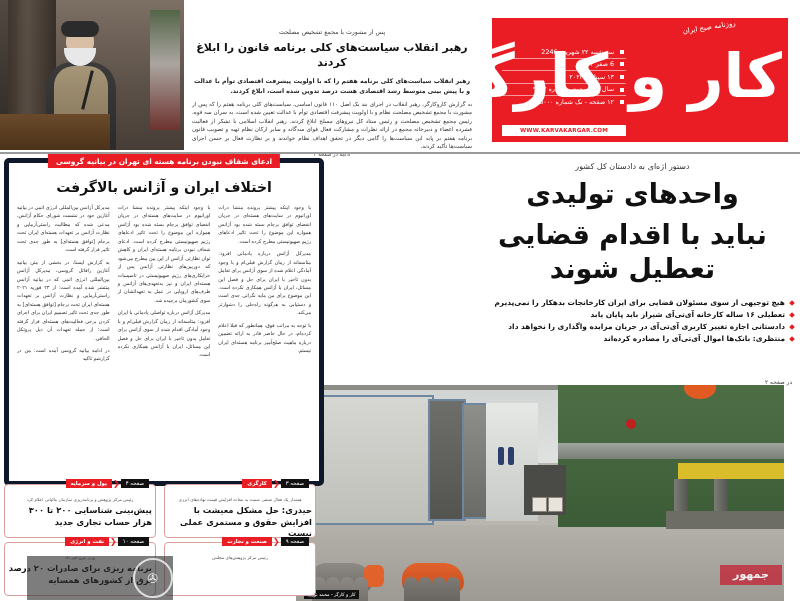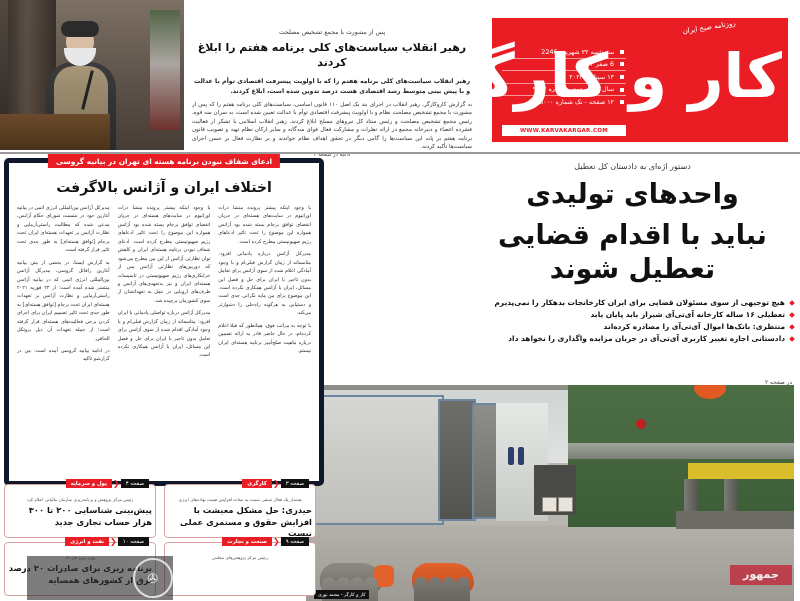--- a/index.html
+++ b/index.html
@@ -78,21 +78,21 @@
   .ms-head{font-size:27px;font-weight:bold;color:#111;text-align:center;
     line-height:1.28;margin-top:6px;letter-spacing:-.4px;}
   .ms-bullets{margin-top:10px;padding:0 6px;}
   .ms-bullet{font-size:7.4px;font-weight:bold;color:#111;line-height:1.62;
     text-align:right;padding-right:9px;position:relative;white-space:nowrap;}
   .ms-bullet .dia{position:absolute;right:0;top:4px;width:4px;height:4px;
     background:#ea1c24;transform:rotate(45deg);}
   .ms-cont{position:absolute;right:8px;bottom:-2px;font-size:5.8px;color:#444;}
 
   
-  .main-photo{position:absolute;right:6px;top:385px;width:488px;height:216px;overflow:hidden;
+  .main-photo{position:absolute;right:16px;top:385px;width:488px;height:216px;overflow:hidden;
     background:#b9b6b0;}
   .mp-sky{position:absolute;left:0;top:0;width:488px;height:78px;
     background:linear-gradient(180deg,#cfd3d2,#dfe2e0);}
   .mp-roofbeam{position:absolute;left:0;top:0;width:488px;height:5px;background:#8d8d87;}
   .mp-floor{position:absolute;left:0;top:140px;width:488px;height:76px;
     background:linear-gradient(180deg,#b4b1ab,#9d9a94);}
   .mp-panelwall{position:absolute;left:6px;top:10px;width:128px;height:126px;
     background:linear-gradient(180deg,#d6d6d2,#bfbfba);border:2px solid #6f86a0;}
   .mp-panel2{position:absolute;left:132px;top:14px;width:34px;height:118px;
     background:linear-gradient(180deg,#6e6e6a,#53534f);border:2px solid #6f86a0;}
@@ -173,21 +173,21 @@
         <div class="lp-head"></div>
         <div class="lp-beard"></div>
         <div class="lp-turban"></div>
       </div>
       <div class="lp-mic"></div>
       <div class="lp-podium"></div>
     </div>
 
     <div class="leader-text">
       <div class="lt-kicker">پس از مشورت با مجمع تشخیص مصلحت</div>
-      <div class="lt-head">رهبر انقلاب سیاست‌های کلی برنامه هفتم را ابلاغ کردند</div>
+      <div class="lt-head">رهبر انقلاب سیاست‌های کلی برنامه قانون را ابلاغ کردند</div>
       <div class="lt-lead">رهبر انقلاب سیاست‌های کلی برنامه هفتم را که با اولویت پیشرفت اقتصادی توأم با عدالت و با پیش بینی متوسط رشد اقتصادی هشت درصد تدوین شده است، ابلاغ کردند.</div>
       <div class="lt-body">به گزارش کاروکارگر، رهبر انقلاب در اجرای بند یک اصل ۱۱۰ قانون اساسی، سیاست‌های کلی برنامه هفتم را که پس از مشورت با مجمع تشخیص مصلحت نظام و با اولویت پیشرفت اقتصادی توأم با عدالت تعیین شده است، به سران سه قوه، رئیس مجمع تشخیص مصلحت و رئیس ستاد کل نیروهای مسلح ابلاغ کردند. رهبر انقلاب اسلامی با تشکر از فعالیت فشرده اعضاء و دبیرخانه مجمع در ارائه نظرات و مشارکت فعال قوای سه‌گانه و سایر ارکان نظام تهیه و تصویب قانون برنامه هفتم بر پایه این سیاست‌ها را گامی دیگر در تحقق اهداف نظام خواندند و بر نظارت فعال بر حسن اجرای سیاست‌ها تأکید کردند.</div>
       <div class="lt-cont">ادامه در صفحه ۲</div>
     </div>
 
     <div class="nameplate">
       <div class="np-tagline">روزنامه صبح ایران</div>
       <div class="np-logo">کار و کارگر</div>
       <div class="np-dates">
         <div class="np-date">سه شنبه ۲۲ شهریور 2246</div>
@@ -196,39 +196,39 @@
         <div class="np-date">سال سی و دوم - شماره ۹۰۰۲</div>
         <div class="np-date">۱۲ صفحه - تک شماره ۵۰۰۰ ریال</div>
       </div>
       <div class="np-url">WWW.KARVAKARGAR.COM</div>
     </div>
   </div>
 
   <div class="rule-top"></div>
 
   <div class="main-story">
-    <div class="ms-kicker">دستور اژه‌ای به دادستان کل تعطیل</div>
+    <div class="ms-kicker">دستور اژه‌ای به دادستان کل کشور</div>
     <div class="ms-head">واحدهای تولیدی</div>
     <div class="ms-head">نباید با اقدام قضایی تعطیل شوند</div>
     <div class="ms-bullets">
       <div class="ms-bullet">
         <span class="dia"></span>
         <span>هیچ توجیهی از سوی مسئولان قضایی برای ایران کارخانجات بدهکار را نمی‌پذیرم</span>
       </div>
       <div class="ms-bullet">
         <span class="dia"></span>
         <span>تعطیلی ۱۶ ساله کارخانه آی‌تی‌آی شیراز باید پایان یابد</span>
       </div>
       <div class="ms-bullet">
         <span class="dia"></span>
-        <span>منتظری: بانک‌ها اموال آی‌تی‌آی را مصادره کردەاند</span>
+        <span>دادستانی اجازه تغییر کاربری آی‌تی‌آی در جریان مزایده واگذاری را نخواهد داد</span>
       </div>
       <div class="ms-bullet">
         <span class="dia"></span>
-        <span>دادستانی اجازه تغییر کاربری آی‌تی‌آی در جریان مزایده واگذاری را نخواهد داد</span>
+        <span>منتظری: بانک‌ها اموال آی‌تی‌آی را مصادره کردەاند</span>
       </div>
     </div>
     <div class="ms-cont">در صفحه ۲</div>
   </div>
 
   <div class="main-photo">
     <div class="mp-sky"></div>
     <div class="mp-roofbeam"></div>
     <div class="mp-floor"></div>
     <div class="mp-panelwall"></div>

